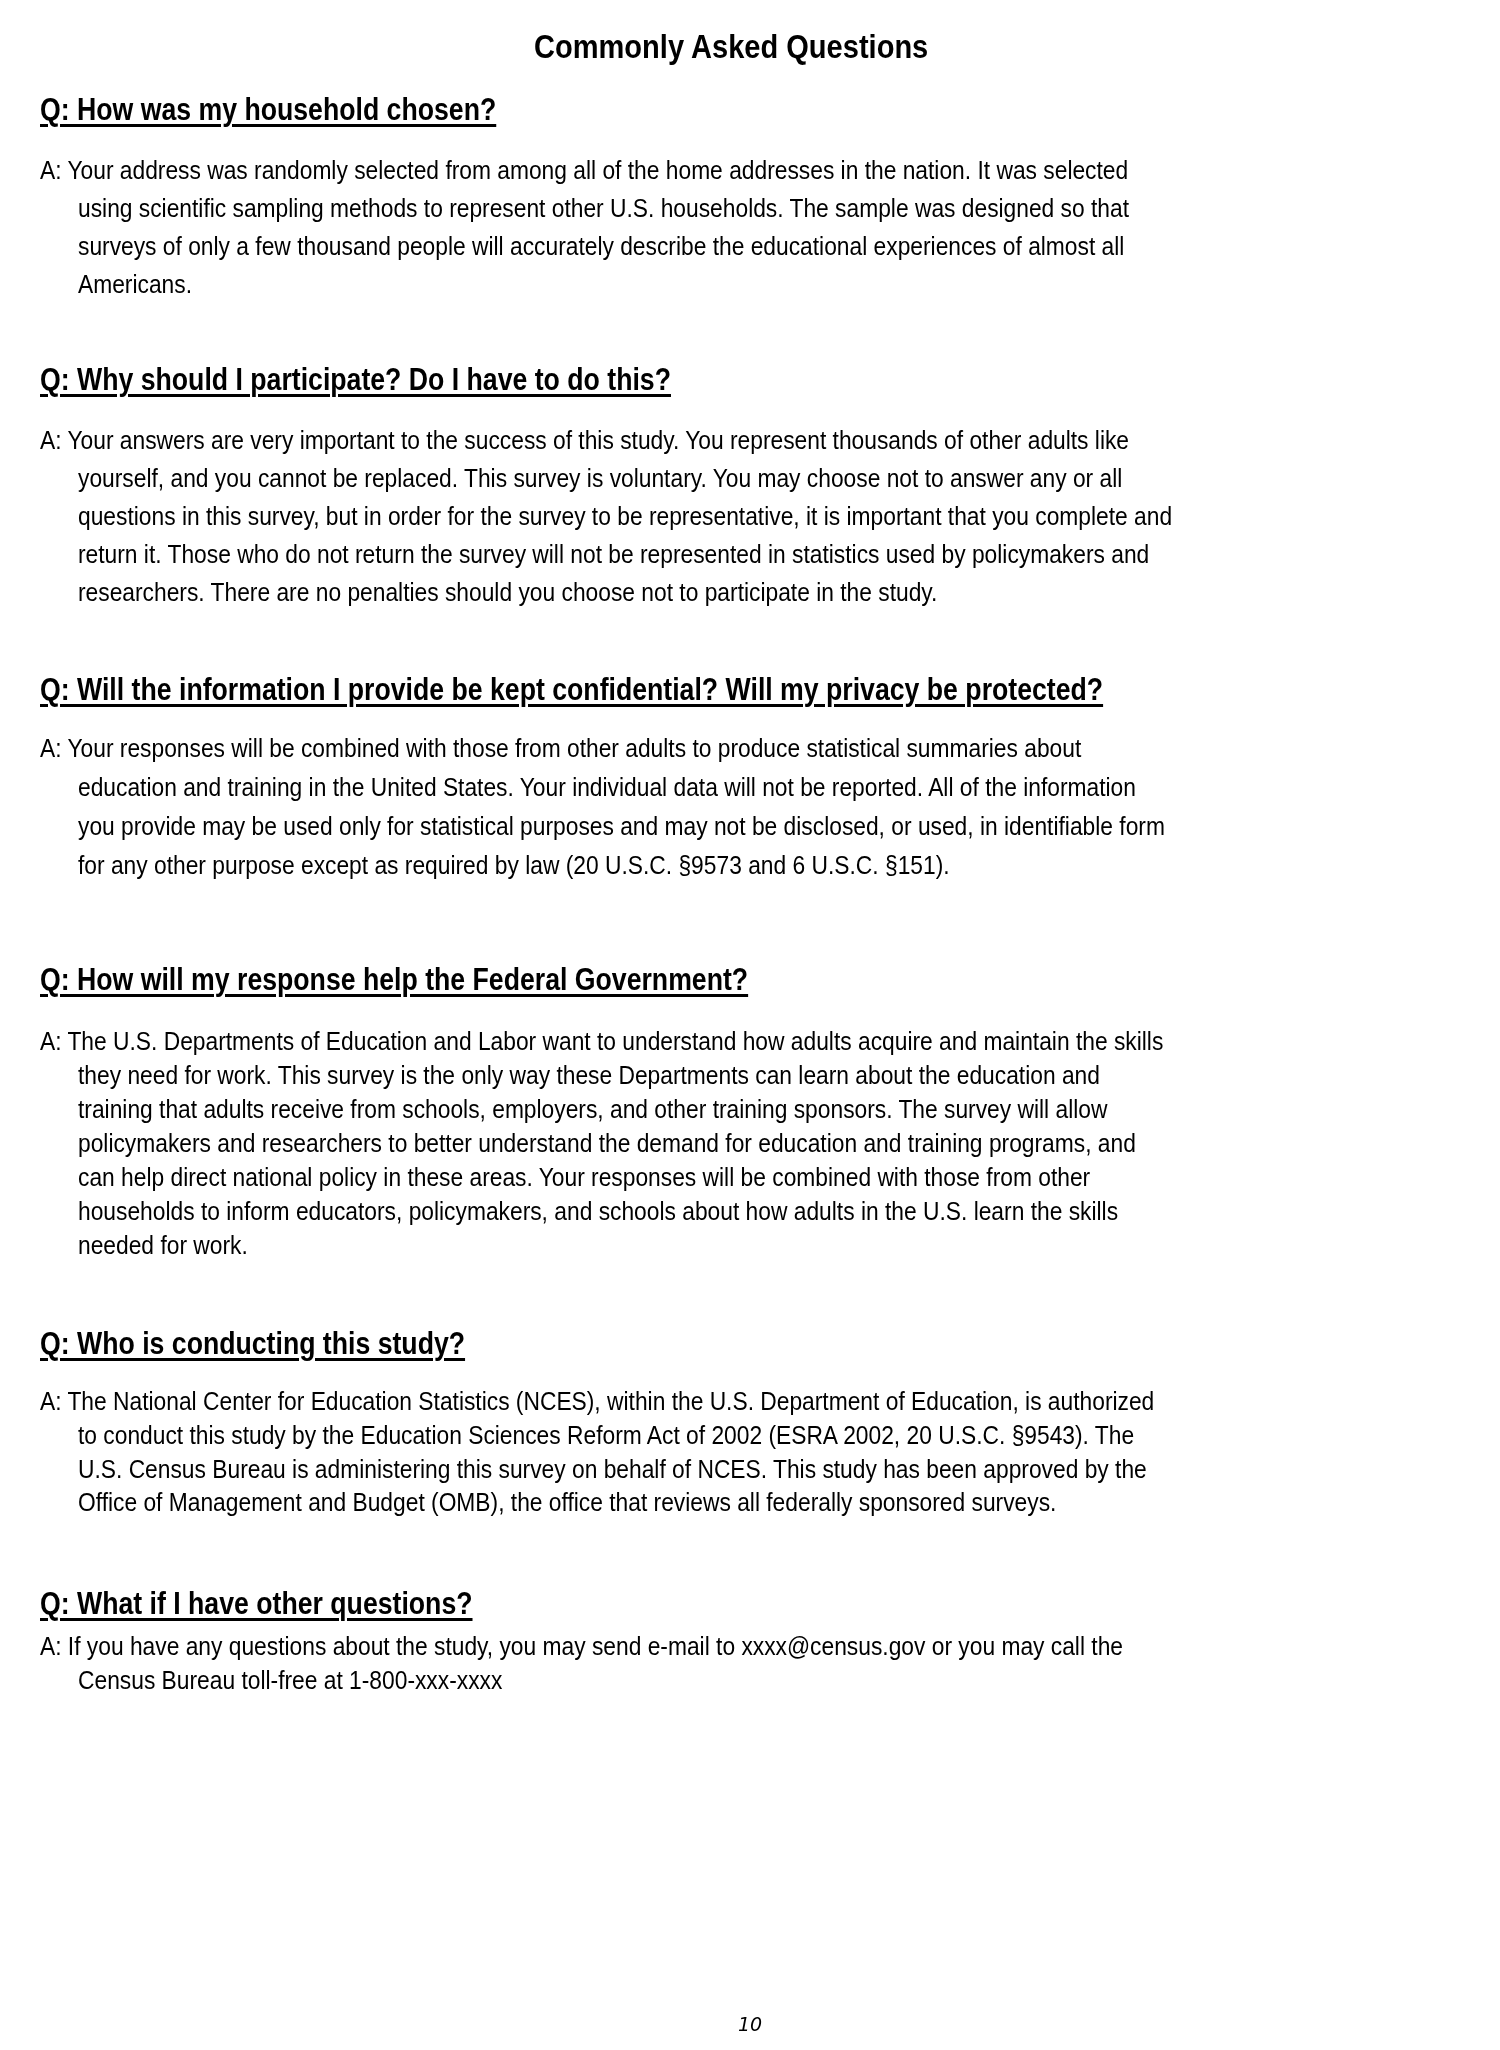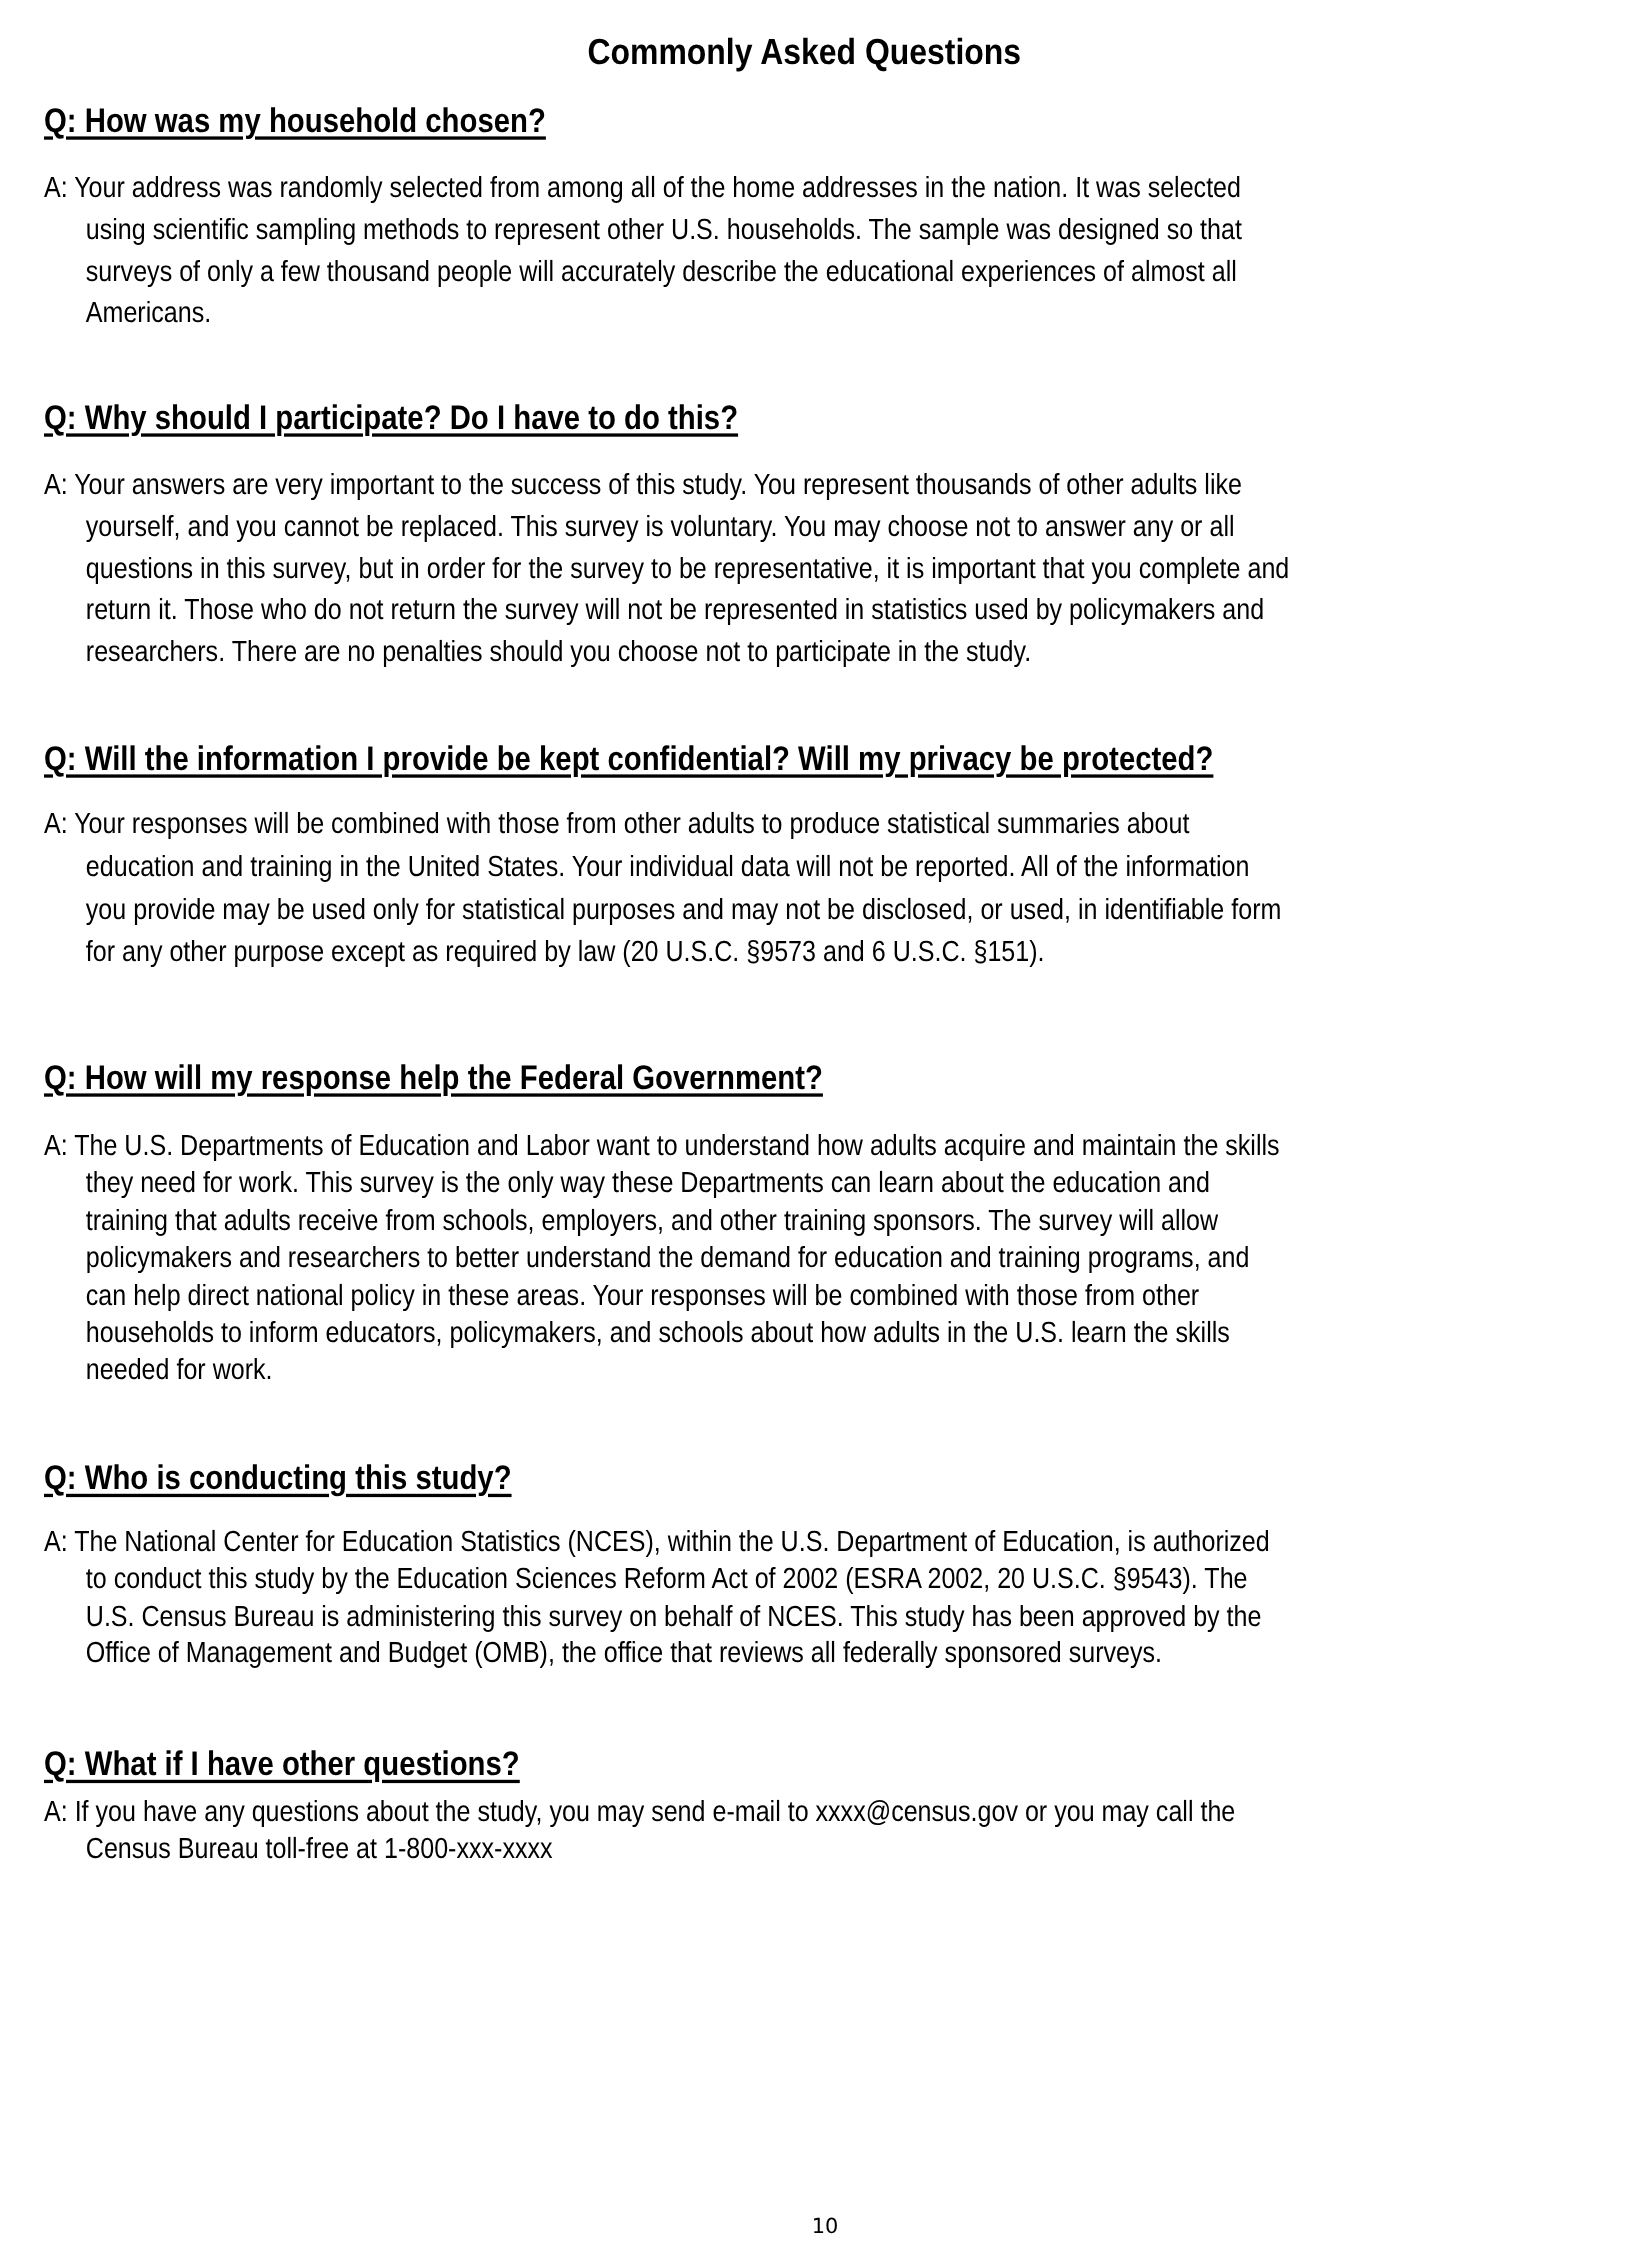--- a/index.html
+++ b/index.html
@@ -51,14 +51,14 @@
   <div class="line qhead" style="left:40px; top:1326px;">Q: Who is conducting this study?</div>
   <div class="line ans" style="left:40px; top:1386px;">A: The National Center for Education Statistics (NCES), within the U.S. Department of Education, is authorized</div>
   <div class="line ans" style="left:78px; top:1420px;">to conduct this study by the Education Sciences Reform Act of 2002 (ESRA 2002, 20 U.S.C. §9543). The</div>
   <div class="line ans" style="left:78px; top:1454px;">U.S. Census Bureau is administering this survey on behalf of NCES. This study has been approved by the</div>
   <div class="line ans" style="left:78px; top:1487px;">Office of Management and Budget (OMB), the office that reviews all federally sponsored surveys.</div>
 
   <div class="line qhead" style="left:40px; top:1586px;">Q: What if I have other questions?</div>
   <div class="line ans" style="left:40px; top:1631px;">A: If you have any questions about the study, you may send e-mail to xxxx@census.gov or you may call the</div>
   <div class="line ans" style="left:78px; top:1665px;">Census Bureau toll-free at 1-800-xxx-xxxx</div>
 
-  <div class="line pageno" style="left:738px; top:2013px;">10</div>
+  <div class="line pageno" style="left:738px; top:2013px;font-style:italic;">10</div>
 </div>
 
 </body></html>

